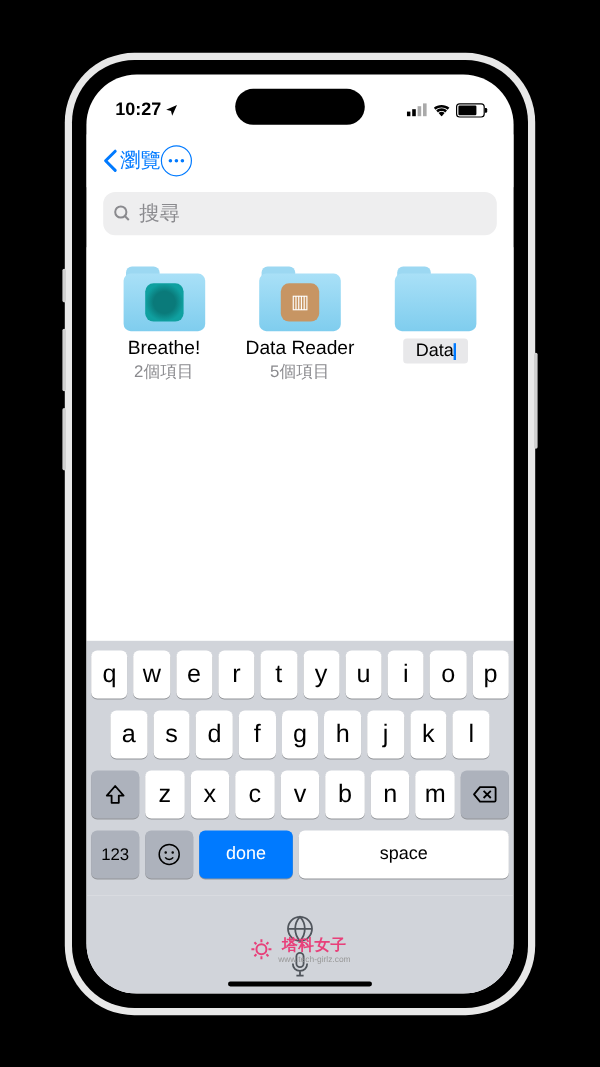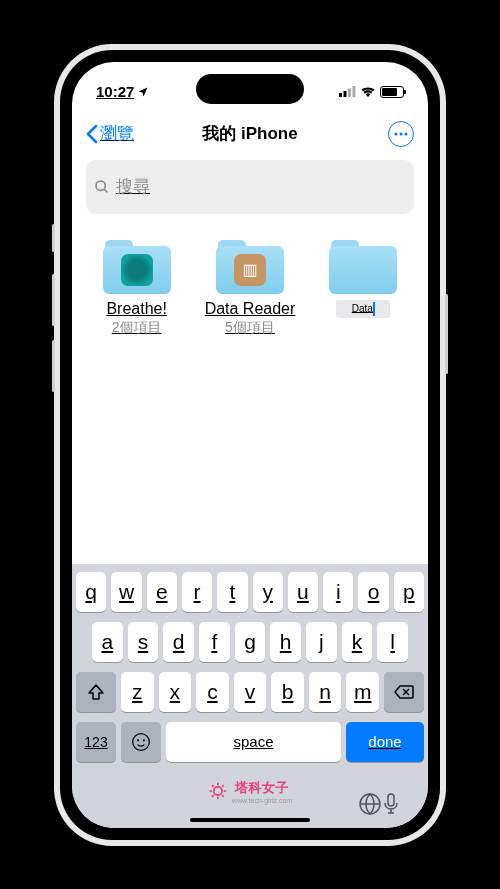--- a/index.html
+++ b/index.html
@@ -12,21 +12,20 @@
   justify-content: center;
   font-family: -apple-system, "SF Pro Text", Helvetica, Arial, sans-serif;
 }
 .phone-frame {
   width: 392px;
   height: 802px;
   background: #e8e8e8;
   border-radius: 58px;
   padding: 6px;
   position: relative;
-  text-decoration: underline;
 }
 .phone-inner {
   width: 100%;
   height: 100%;
   background: #000;
   border-radius: 52px;
   padding: 12px;
 }
 .screen {
   width: 100%;
@@ -68,39 +67,38 @@
 .battery::after {
   content: ""; position: absolute; right: -3px; top: 3px;
   width: 2px; height: 4px; background: #000; border-radius: 0 1px 1px 0;
 }
 .battery-fill { width: 70%; height: 8px; background: #000; margin: 0 1px; border-radius: 1px; }
 
 .nav-bar {
   height: 44px;
   display: flex;
   align-items: center;
-  justify-content: space-between;
   padding: 0 14px;
   background: #fff;
 }
 .nav-back {
   display: flex; align-items: center; color: #007AFF; font-size: 17px; gap: 2px;
 }
 .nav-title { font-size: 17px; font-weight: 600; color: #000; position: absolute; left: 50%; transform: translateX(-50%);}
 .nav-more {
   width: 26px; height: 26px; border: 1.5px solid #007AFF; border-radius: 50%;
   display: flex; align-items: center; justify-content: center; color: #007AFF;
   font-size: 14px; letter-spacing: -2px;
 }
 
 .search-bar {
   margin: 4px 14px 10px;
   background: #eeeeef;
   border-radius: 10px;
-  height: 54px;
+  height: 36px;
   display: flex;
   align-items: center;
   padding: 0 8px;
   color: #8a8a8e;
   font-size: 17px;
   gap: 6px;
 }
 
 .content {
   flex: 1;
@@ -133,21 +131,21 @@
   display: flex; align-items: center; justify-content: center;
 }
 .app-thumb {
   width: 32px; height: 32px; border-radius: 7px;
 }
 .thumb-breathe { background: radial-gradient(circle, #0a7a7a 40%, #0fa0a0 70%); }
 .thumb-epub { background: #c79563; display:flex; align-items:center; justify-content:center; color:#fff; font-size:16px;}
 .folder-name { font-size: 16px; color: #000; margin-bottom: 1px; }
 .folder-count { font-size: 14px; color: #8a8a8e; }
 .folder-name-input {
-  font-size: 10px; color: #000; background: #e8e8ea;
+  font-size: 15px; color: #000; background: #e8e8ea;
   border: none; text-align: center; padding: 2px 2px; border-radius: 3px;
   width: 54px; outline: none;
 }
 .cursor {
   display: inline-block; width: 2px; height: 14px; background: #007AFF;
   vertical-align: middle; animation: blink 1s infinite;
 }
 @keyframes blink { 50% { opacity: 0; } }
 
 .keyboard {
@@ -165,22 +163,22 @@
 }
 .kb-row2 { padding: 0 16px; }
 .kb-key-fn {
   background: #adb2bc; flex: 0 0 40px; text-align: right;
 }
 .kb-key-space { flex: 1; font-size: 15px; }
 .kb-key-done { background: #007AFF; color: #fff; flex: 0 0 78px; font-size: 15px; }
 .kb-key-123 { flex: 0 0 40px; font-size: 14px; }
 .kb-key-emoji { flex: 0 0 40px; font-size: 18px; }
 .kb-bottom {
-  display: flex; justify-content: flex-end; align-items: center;
-  padding: 16px 28px 6px; background: #d1d4da;
+  display: flex; justify-content: space-between; align-items: center;
+  padding: 16px 28px 6px; background: #d1d4da; flex-direction: column;
 }
 .kb-bottom-icon { color: #50555c; font-size: 22px; }
 
 .watermark {
   text-align: center; font-size: 13px; color: #e8407a;
   display: flex; align-items: center; justify-content: center; gap: 4px;
   font-weight: 700; letter-spacing: 0.5px;
   position: absolute; bottom: 24px; left: 50%; transform: translateX(-50%);
 }
 .watermark small { display:block; font-size:7px; color:#999; font-weight:400; letter-spacing:0;}
@@ -229,21 +227,20 @@
         </div>
       </div>
 
       <div class="nav-bar">
         <div class="nav-back">
           <svg width="12" height="20" viewBox="0 0 12 20" fill="none" stroke="#007AFF" stroke-width="2.5" stroke-linecap="round" stroke-linejoin="round">
               <path d="M10 2L2 10l8 8"></path>
             </svg>
           <span>瀏覽</span>
         </div>
-        <div class="nav-title">我的 iPhone</div>
         <div class="nav-more">
           <svg width="14" height="4" viewBox="0 0 14 4" fill="#007AFF">
               <circle cx="2" cy="2" r="1.5"></circle>
               <circle cx="7" cy="2" r="1.5"></circle>
               <circle cx="12" cy="2" r="1.5"></circle>
             </svg>
         </div>
       </div>
 
       <div class="search-bar">
@@ -333,22 +330,22 @@
         <div class="kb-row">
           <div class="kb-key kb-key-fn kb-key-123">123</div>
           <div class="kb-key kb-key-fn kb-key-emoji">
             <svg width="20" height="20" viewBox="0 0 24 24" fill="none" stroke="#000" stroke-width="1.5">
                 <circle cx="12" cy="12" r="10"></circle>
                 <circle cx="8.5" cy="10" r="0.5" fill="#000"></circle>
                 <circle cx="15.5" cy="10" r="0.5" fill="#000"></circle>
                 <path d="M8 15c1 1.5 2.5 2 4 2s3-.5 4-2"></path>
               </svg>
           </div>
+          <div class="kb-key kb-key-done">done</div>
           <div class="kb-key kb-key-space">space</div>
-          <div class="kb-key kb-key-done">done</div>
         </div>
       </div>
       <div class="kb-bottom">
         <div class="kb-bottom-icon">
           <svg width="24" height="24" viewBox="0 0 24 24" fill="none" stroke="#50555c" stroke-width="1.5">
               <circle cx="12" cy="12" r="10"></circle>
               <path d="M2 12h20M12 2c2.5 2.5 4 6 4 10s-1.5 7.5-4 10c-2.5-2.5-4-6-4-10s1.5-7.5 4-10z"></path>
             </svg>
         </div>
         <div class="watermark">

